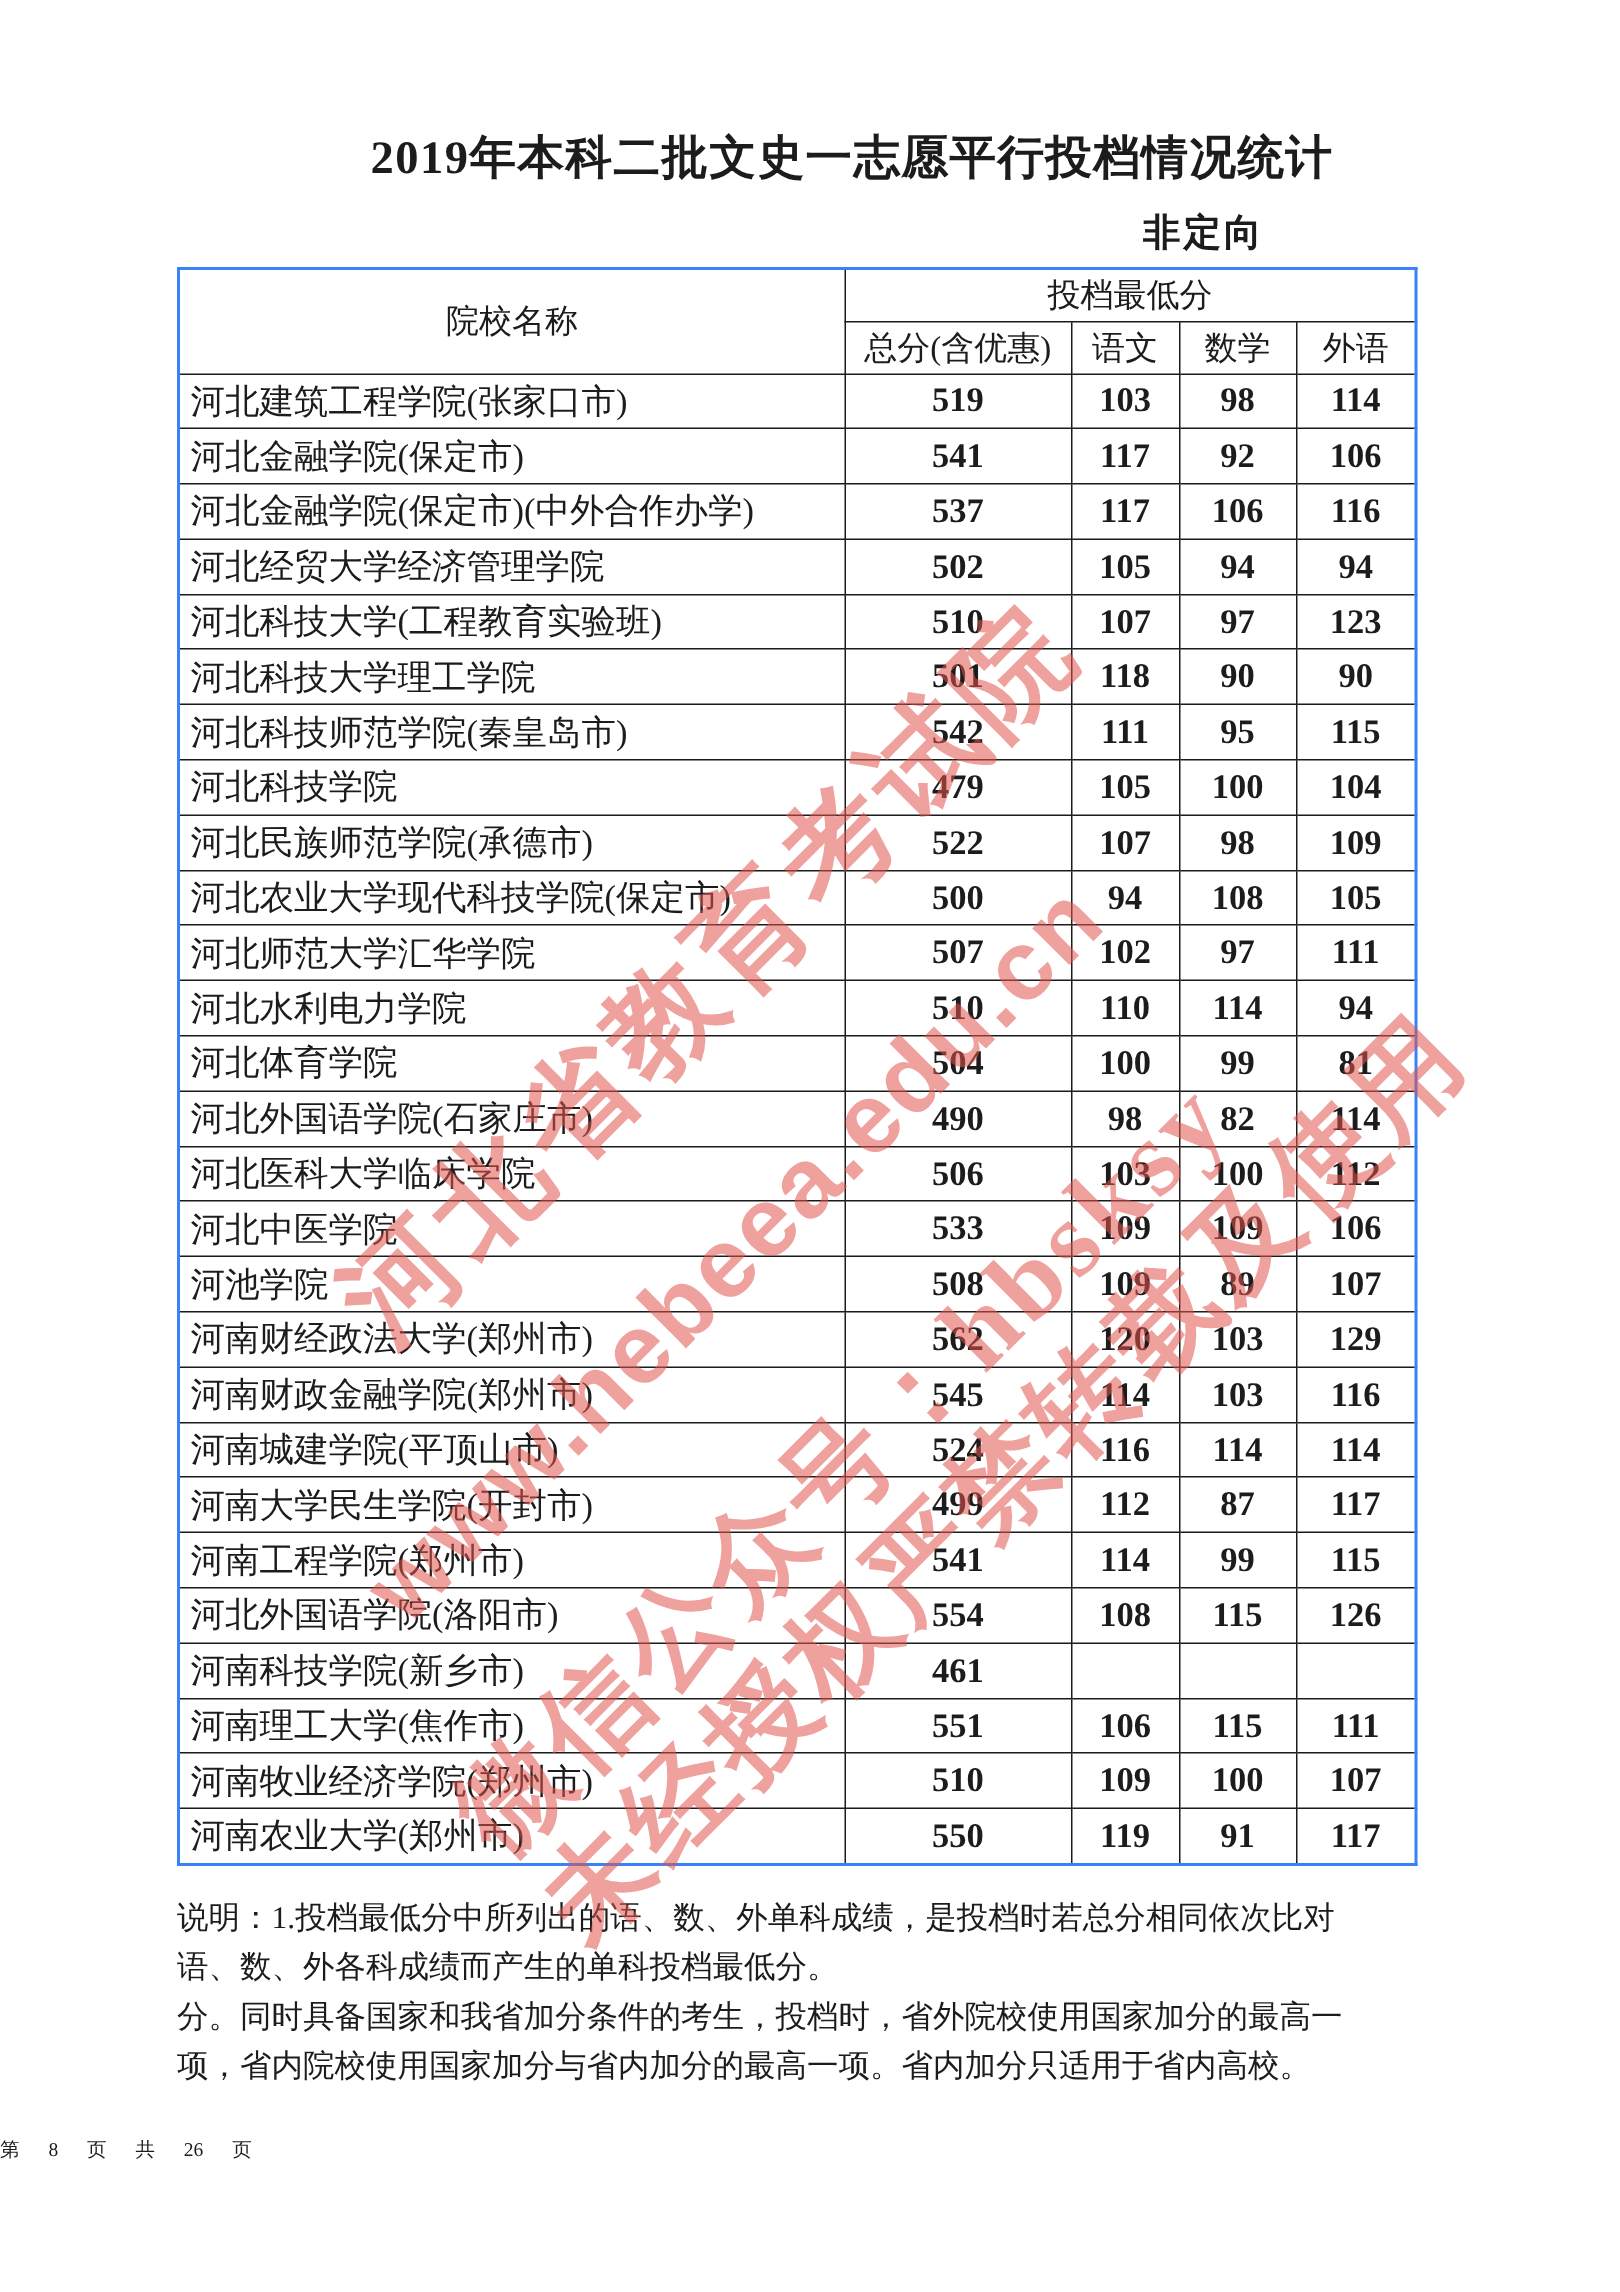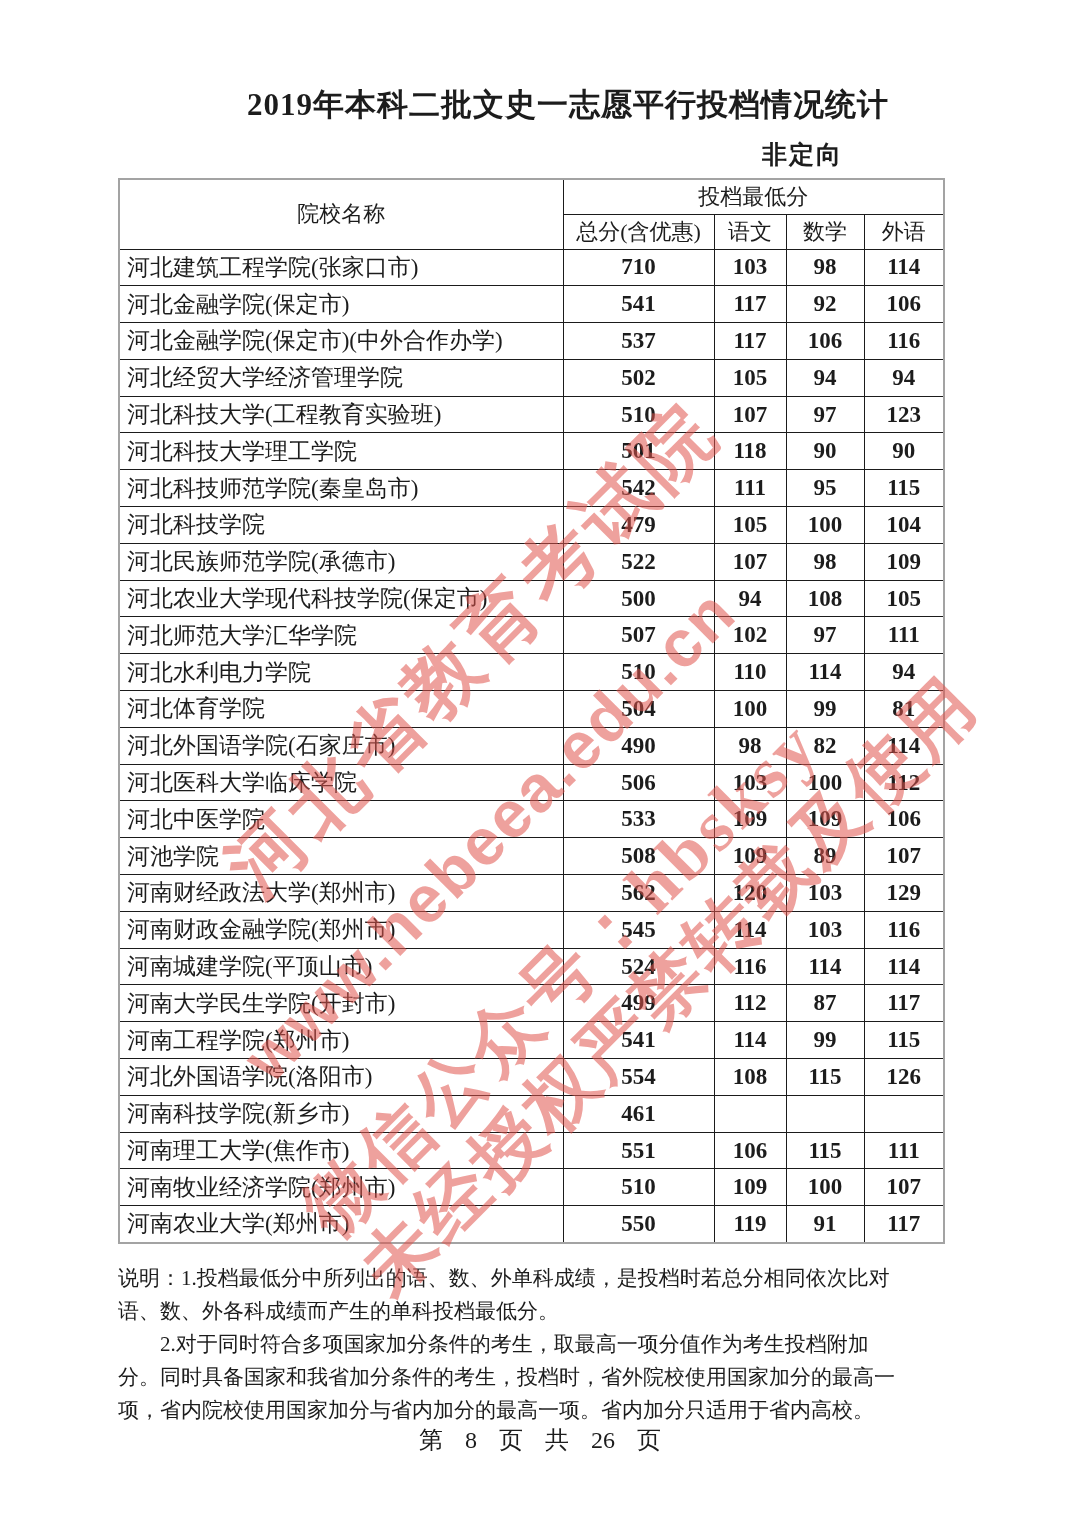--- a/index.html
+++ b/index.html
@@ -13,36 +13,36 @@
     text-align:center; font-size:31px; font-weight:bold; letter-spacing:1px;margin-left:28px;
   }
   .subtitle {
     position:absolute; top:138px; left:762px;
     font-size:25px; font-weight:bold; letter-spacing:2px;
     font-family:"Liberation Sans", sans-serif;
   }
   table.score-table {
     position:absolute; left:118px; top:178px; width:825px;
     border-collapse:collapse; table-layout:fixed;
-    border:2px solid #a3a3a3;
+    border:2px solid #3b82f6;
   }
   .score-table th, .score-table td { border:1px solid #1b1b1b; overflow:hidden; }
   .score-table thead tr { height:35px; }
   .score-table th { font-weight:normal; font-size:22px; text-align:center; }
   .score-table tbody tr { height:36.8px; }
   td.name { font-size:23px; text-align:left; padding-left:7px; white-space:nowrap;margin-top:47px; }
   td.num  { font-size:23px; font-weight:bold; text-align:center; }
   .notes {
     position:absolute; left:118px; top:1262px; width:832px;
     font-size:21px; line-height:33px;
   }
   .notes .indent { padding-left:42px; }
   .footer {
     position:absolute; top:1424px; left:0; width:100%;
-    text-align:center; font-size:24px; word-spacing:16px;
+    text-align:left; font-size:13px; word-spacing:16px;
   }
   .wm {
     position:absolute; transform-origin:0 0; transform:rotate(-45deg);
     font-weight:bold; white-space:nowrap; pointer-events:none;
     color:rgba(224,84,76,0.55);
   }
   .wm1 { left:205px; top:845px;  font-size:76px; letter-spacing:6px; }
   .wm2 { left:228px; top:1042px; font-size:66px; letter-spacing:2px; font-family:"Liberation Sans", sans-serif; }
   .wm3 { left:283px; top:1188px; font-size:72px; letter-spacing:4px; }
   .wm4 { left:340px; top:1248px; font-size:72px; letter-spacing:4px; }
@@ -72,21 +72,21 @@
         <th>总分(含优惠)</th>
         <th>语文</th>
         <th>数学</th>
         <th>外语</th>
       </tr>
     </thead>
     <tbody>
 
         <tr>
           <td class="name">河北建筑工程学院(张家口市)</td>
-          <td class="num">710</td>
+          <td class="num">519</td>
           <td class="num">103</td>
           <td class="num">98</td>
           <td class="num">114</td>
         </tr>
 
         <tr>
           <td class="name">河北金融学院(保定市)</td>
           <td class="num">541</td>
           <td class="num">117</td>
           <td class="num">92</td>
@@ -291,21 +291,20 @@
           <td class="num">119</td>
           <td class="num">91</td>
           <td class="num">117</td>
         </tr>
       </tbody>
   </table>
 
   <div class="notes">
     <div>说明：1.投档最低分中所列出的语、数、外单科成绩，是投档时若总分相同依次比对</div>
     <div>语、数、外各科成绩而产生的单科投档最低分。</div>
-    <div class="indent">2.对于同时符合多项国家加分条件的考生，取最高一项分值作为考生投档附加</div>
     <div>分。同时具备国家和我省加分条件的考生，投档时，省外院校使用国家加分的最高一</div>
     <div>项，省内院校使用国家加分与省内加分的最高一项。省内加分只适用于省内高校。</div>
   </div>
 
   <div class="footer">第 8 页 共 26 页</div>
 
   <div class="wm wm1">河北省教育考试院</div>
   <div class="wm wm2">www.hebeea.edu.cn</div>
   <div class="wm wm3">微信公众号：hbsksy</div>
   <div class="wm wm4">未经授权严禁转载及使用</div>

